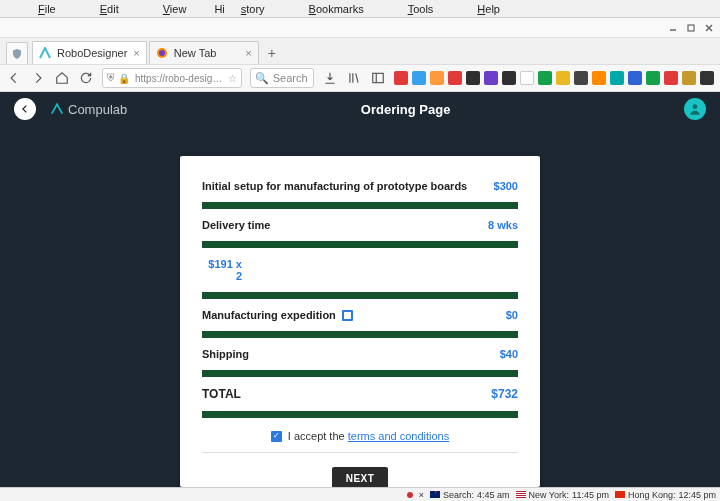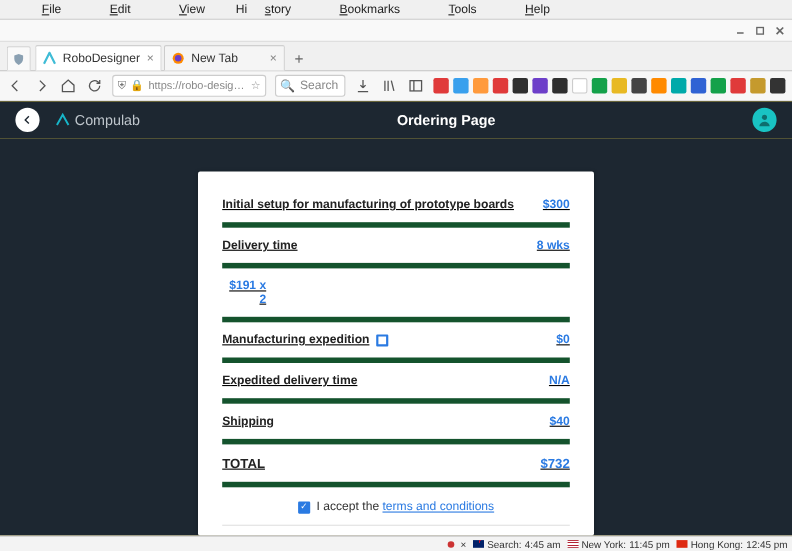--- a/index.html
+++ b/index.html
@@ -30,33 +30,33 @@
   .tbtn{width:16px;height:16px;display:flex;align-items:center;justify-content:center;color:#555;}
   .tbtn svg{width:14px;height:14px;stroke:#555;fill:none;stroke-width:2;}
   .urlbox{flex:0 0 140px; height:20px; background:#fff; border:1px solid #ccc; border-radius:3px; display:flex; align-items:center; padding:0 4px; gap:4px; font-size:10px; color:#777; overflow:hidden;}
   .urlbox .lock{color:#2a2;}
   .urlbox .addr{white-space:nowrap; overflow:hidden; text-overflow:ellipsis; color:#888;}
   .searchbox{flex:1; height:20px; background:#fff; border:1px solid #ccc; border-radius:3px; display:flex; align-items:center; padding:0 4px; gap:4px; color:#888;}
   .ext-row{display:flex;align-items:center;gap:4px;}
   .ext{width:14px;height:14px;border-radius:2px;}
 
   
-  .page { height: calc(501px - 18px - 20px - 26px - 28px - 14px); background:#fde047; position:relative; overflow:hidden;}
+  .page { height: calc(501px - 18px - 20px - 26px - 28px - 14px); background:#a16207; position:relative; overflow:hidden;}
   .app-header{height:34px;background:#1d2731;display:flex;align-items:center;padding:0 14px;color:#fff;}
   .back-circ{width:22px;height:22px;border-radius:50%;background:#fff;display:flex;align-items:center;justify-content:center;margin-right:14px;}
   .back-circ svg{width:10px;height:10px;stroke:#1d2731;stroke-width:3;fill:none;}
   .brand{display:flex;align-items:center;gap:4px;color:#bfc6cc;font-size:13px;}
   .brand .logo{width:14px;height:14px;}
   .page-title{flex:1;text-align:center;font-weight:700;font-size:13px;color:#fff;}
   .avatar{width:22px;height:22px;border-radius:50%;background:#19c3c3;display:flex;align-items:center;justify-content:center;}
   .avatar svg{width:14px;height:14px;fill:#0e6e6e;}
 
   .dark-area{background:#1d2731; height:calc(100% - 34px); display:flex; justify-content:center; padding-top:30px;}
   .card{width:360px;background:#fff;border-radius:2px; box-shadow:0 1px 4px rgba(0,0,0,0.3); padding:14px 22px 10px;}
-  .row{display:flex;justify-content:space-between;align-items:flex-start;padding:10px 0;border-bottom:5px solid #14532d;text-decoration:underline;}
+  .row{display:flex;justify-content:space-between;align-items:flex-start;padding:10px 0;border-bottom:7px solid #14532d;}
   .row:last-of-type{border-bottom:1px solid #e0e0e0;}
   .lbl{font-size:11px;font-weight:700;color:#222;}
   .val{font-size:11px;font-weight:700;color:#2a7ae2;text-align:right;}
   .sub{font-size:9px;color:#999;font-weight:400;margin-top:3px;max-width:220px;line-height:1.3;}
   .qty-group{display:flex;align-items:center;gap:6px;}
   .qty-box{display:inline-flex;align-items:center;border:1px solid #ccc;border-radius:2px;height:14px;font-size:9px;background:#f6f6f6;}
   .qty-box .n{padding:0 5px;color:#333;}
   .qty-box .st{width:10px;display:flex;flex-direction:column;border-left:1px solid #ccc;}
   .qty-box .st div{height:7px;font-size:6px;line-height:6px;text-align:center;color:#666;}
   .chk{width:11px;height:11px;border:2px solid #2a7ae2;border-radius:1px;display:inline-flex;align-items:center;justify-content:center;background:#fff;}
@@ -242,24 +242,20 @@
       </div>
 
       <div class="row">
         <div class="qty-group">
           <span class="lbl">Manufacturing expedition</span>
           <span class="chk"></span>
         </div>
         <div class="val">$0</div>
       </div>
 
-      <div class="row">
-        <div class="lbl">Expedited delivery time</div>
-        <div class="val">N/A</div>
-      </div>
 
       <div class="row">
         <div class="lbl">Shipping</div>
         <div class="val">$40</div>
       </div>
 
       <div class="row total">
         <div class="lbl">TOTAL</div>
         <div class="val">$732</div>
       </div>

